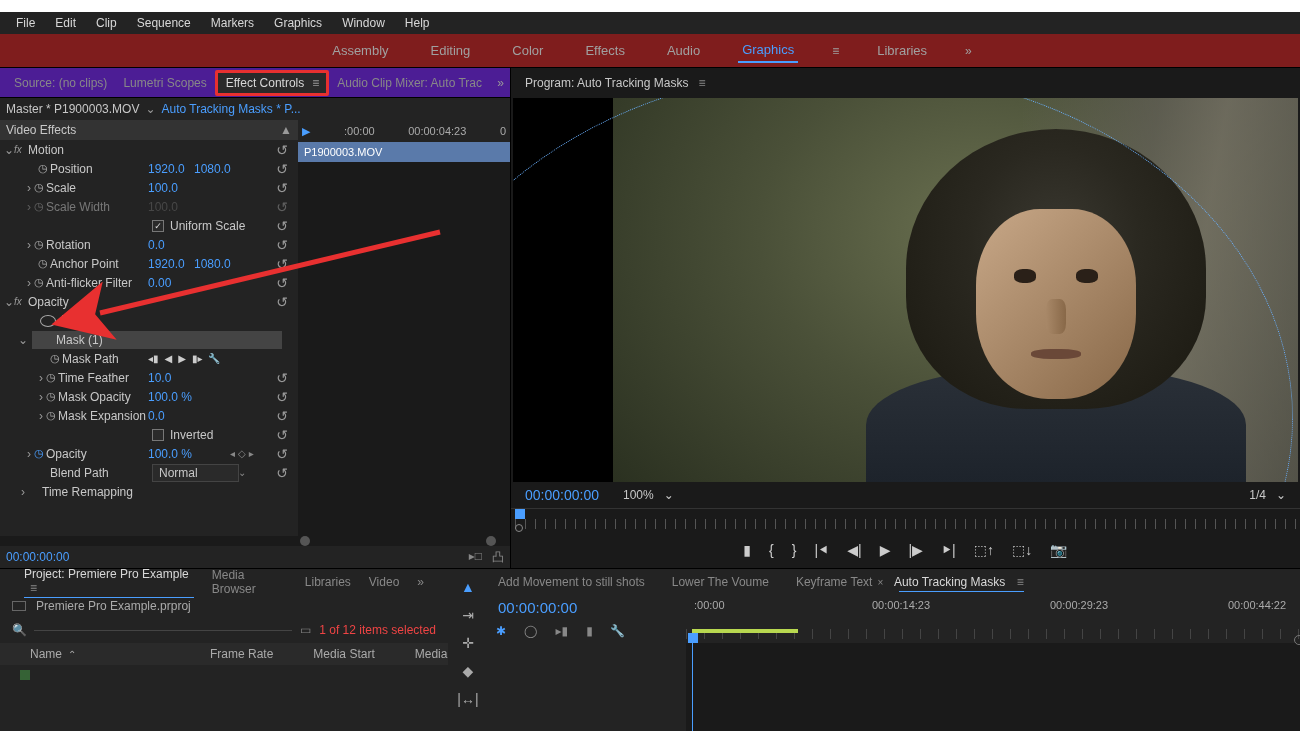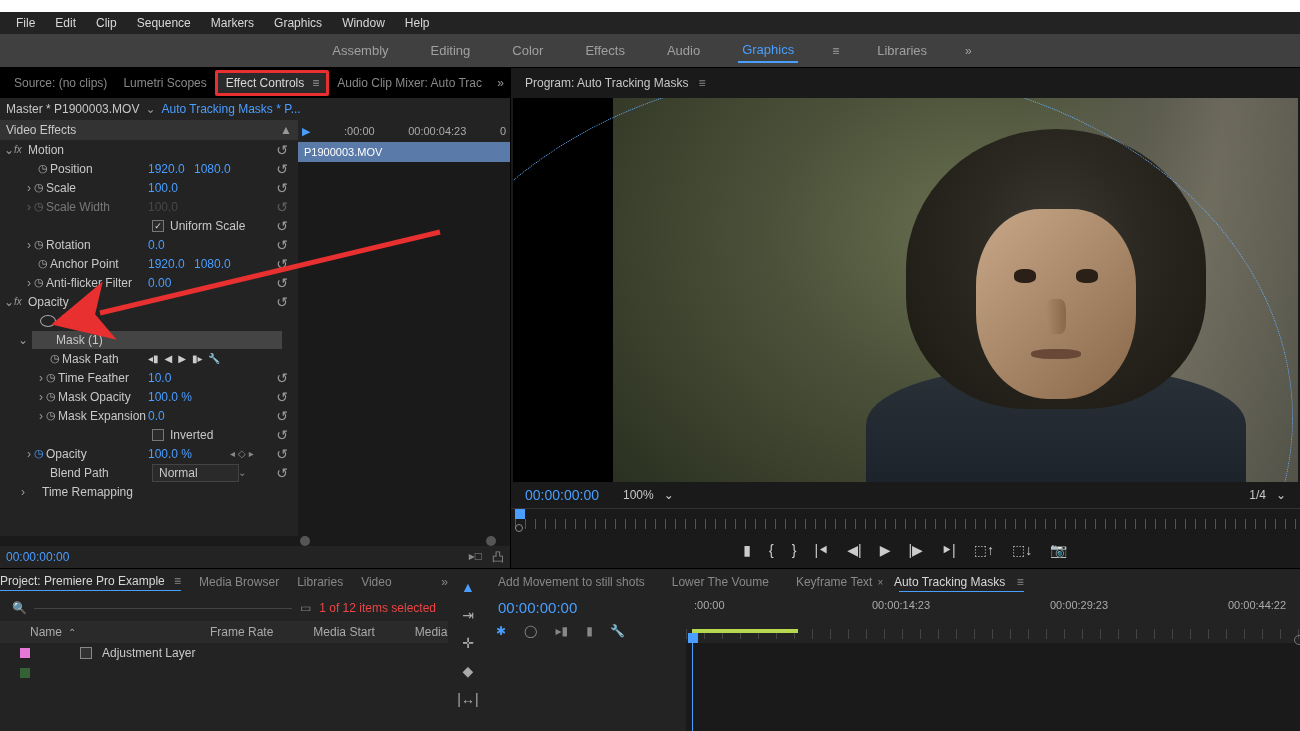--- a/index.html
+++ b/index.html
@@ -1,27 +1,27 @@
 <!DOCTYPE html>
 <html><head>
 <meta charset="utf-8">
 <style>
 * { margin: 0; padding: 0; box-sizing: border-box; font-family: "Segoe UI", Arial, sans-serif; }
 body { background: #1a1a1a; color: #c8c8c8; font-size: 12px; width: 1300px; height: 731px; overflow: hidden; position: relative; }
 .top-bar { height: 12px; background: #fff; }
 .menu-bar { height: 22px; background: #232323; display: flex; align-items: center; padding-left: 6px; }
 .menu-bar span { padding: 0 10px; color: #d8d8d8; font-size: 12px; }
-.workspace-bar { height: 34px; background: #404040; display: flex; align-items: center; justify-content: center; gap: 34px; border-bottom: 1px solid #000; }
+.workspace-bar { height: 34px; background: #7f1d1d; display: flex; align-items: center; justify-content: center; gap: 34px; border-bottom: 1px solid #000; }
 .workspace-bar .ws { color: #a0a0a0; font-size: 13px; padding: 4px 4px; }
 .workspace-bar .ws.active { color: #4a9eff; border-bottom: 2px solid #4a9eff; }
 .ws-icon { color: #a0a0a0; font-size: 12px; }
 .main-row { display: flex; height: 500px; }
 
 .effect-panel { width: 510px; background: #232323; display: flex; flex-direction: column; position: relative; }
-.tabs-row { height: 30px; display: flex; align-items: center; padding: 0 6px; background: #000000; border-bottom: 1px solid #000; }
+.tabs-row { height: 30px; display: flex; align-items: center; padding: 0 6px; background: #4c1d95; border-bottom: 1px solid #000; }
 .tabs-row .tab { padding: 4px 8px; color: #888; font-size: 12px; white-space: nowrap; }
 .tabs-row .tab.hl { border: 3px solid #e83030; color: #d8d8d8; background: #2a2a2a; border-radius: 2px; padding: 3px 8px; display: flex; align-items: center; gap: 8px; }
 .tabs-row .menu-glyph { color: #999; letter-spacing: -1px; }
 .tabs-row .chev { margin-left: auto; color: #999; }
 .effect-body { flex: 1; display: flex; overflow: hidden; }
 .prop-col { width: 298px; background: #232323; overflow: hidden; }
 .timecol { flex: 1; background: #1a1a1a; position: relative; }
 .master-row { height: 22px; display: flex; align-items: center; padding: 0 6px; font-size: 12px; background: #232323; }
 .master-row .ml { color: #c8c8c8; }
 .master-row .arrow-d { padding: 0 6px; color: #999; }
@@ -79,21 +79,21 @@
 .prog-ruler .ph { position: absolute; left: 4px; top: 0; width: 10px; height: 10px; background: #4a9eff; }
 .prog-ruler .ticks { position: absolute; left: 4px; right: 4px; top: 10px; height: 10px; background: repeating-linear-gradient(90deg, #555 0, #555 1px, transparent 1px, transparent 10px); }
 .prog-ruler .mrk { position: absolute; left: 4px; bottom: 0; width: 8px; height: 8px; border: 1px solid #888; border-radius: 50%; }
 .prog-ctrl { height: 36px; display: flex; align-items: center; justify-content: center; gap: 18px; background: #1a1a1a; }
 .prog-ctrl .btn { color: #ccc; font-size: 14px; }
 
 .arrow-svg { position: absolute; top: 0; left: 0; pointer-events: none; z-index: 100; }
 
 .bottom-row { display: flex; height: 163px; border-top: 1px solid #000; }
 .project-panel { width: 448px; background: #232323; display: flex; flex-direction: column; }
-.proj-tabs { height: 26px; display: flex; align-items: center; padding: 0 0; gap: 18px; font-size: 12px; color: #888; }
+.proj-tabs { height: 26px; display: flex; align-items: center; padding: 0 24px; gap: 18px; font-size: 12px; color: #888; }
 .proj-tabs .pt.active { color: #d8d8d8; border-bottom: 1px solid #4a9eff; padding-bottom: 2px; }
 .proj-tabs .chev { margin-left: auto; }
 .proj-name { height: 22px; display: flex; align-items: center; padding-left: 12px; gap: 10px; color: #aaa; font-size: 12px; }
 .proj-name .ic { width: 14px; height: 10px; border: 1px solid #666; }
 .proj-search { height: 26px; display: flex; align-items: center; padding: 0 12px; gap: 8px; }
 .proj-search .srch { width: 14px; color: #888; }
 .proj-search .line { flex: 1; height: 1px; background: #444; }
 .proj-search .folder { color: #888; }
 .proj-search .count { margin-left: auto; color: #ef4444; font-size: 12px; }
 .proj-cols { height: 22px; display: flex; align-items: center; padding-left: 30px; gap: 40px; background: #2a2a2a; font-size: 12px; color: #aaa; }
@@ -412,40 +412,38 @@
     <div class="proj-tabs">
       <span class="pt active">
         <span>Project: Premiere Pro  Example</span>
         <span style="margin-left:6px;color:#888">≡</span>
       </span>
       <span class="pt">Media Browser</span>
       <span class="pt">Libraries</span>
       <span class="pt">Video</span>
       <span class="chev">»</span>
     </div>
+    <div class="proj-name">
+      <span class="ic"></span>
+      <span>Premiere Pro Example.prproj</span>
+    </div>
     <div class="proj-search">
       <span class="srch">🔍</span>
       <div class="line"></div>
       <span class="folder">▭</span>
       <span class="count">1 of 12 items selected</span>
     </div>
     <div class="proj-cols">
       <span class="c0">
         <span>Name</span>
         <span style="font-size:10px">⌃</span>
       </span>
       <span>Frame Rate</span>
       <span>Media Start</span>
       <span>Media</span>
-    </div>
-    <div class="proj-item">
-      <span class="swatch pink"></span>
-      <span style="width:30px"></span>
-      <span class="fic"></span>
-      <span>Adjustment Layer</span>
     </div>
     <div class="proj-item" style="opacity:0.4">
       <span class="swatch green"></span>
     </div>
   </div>
 
   <div class="toolstrip">
     <span class="tool sel">▲</span>
     <span class="tool">⇥</span>
     <span class="tool">✛</span>

